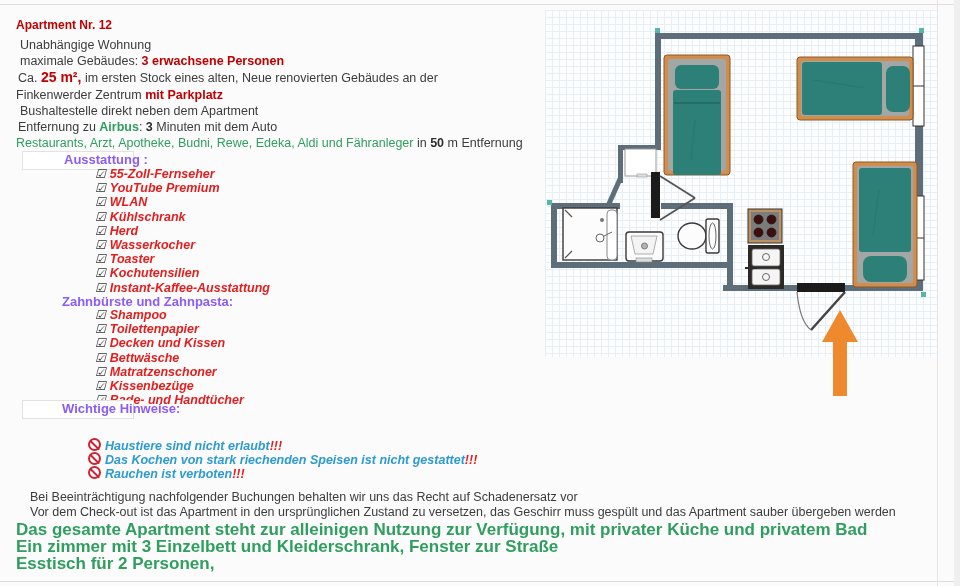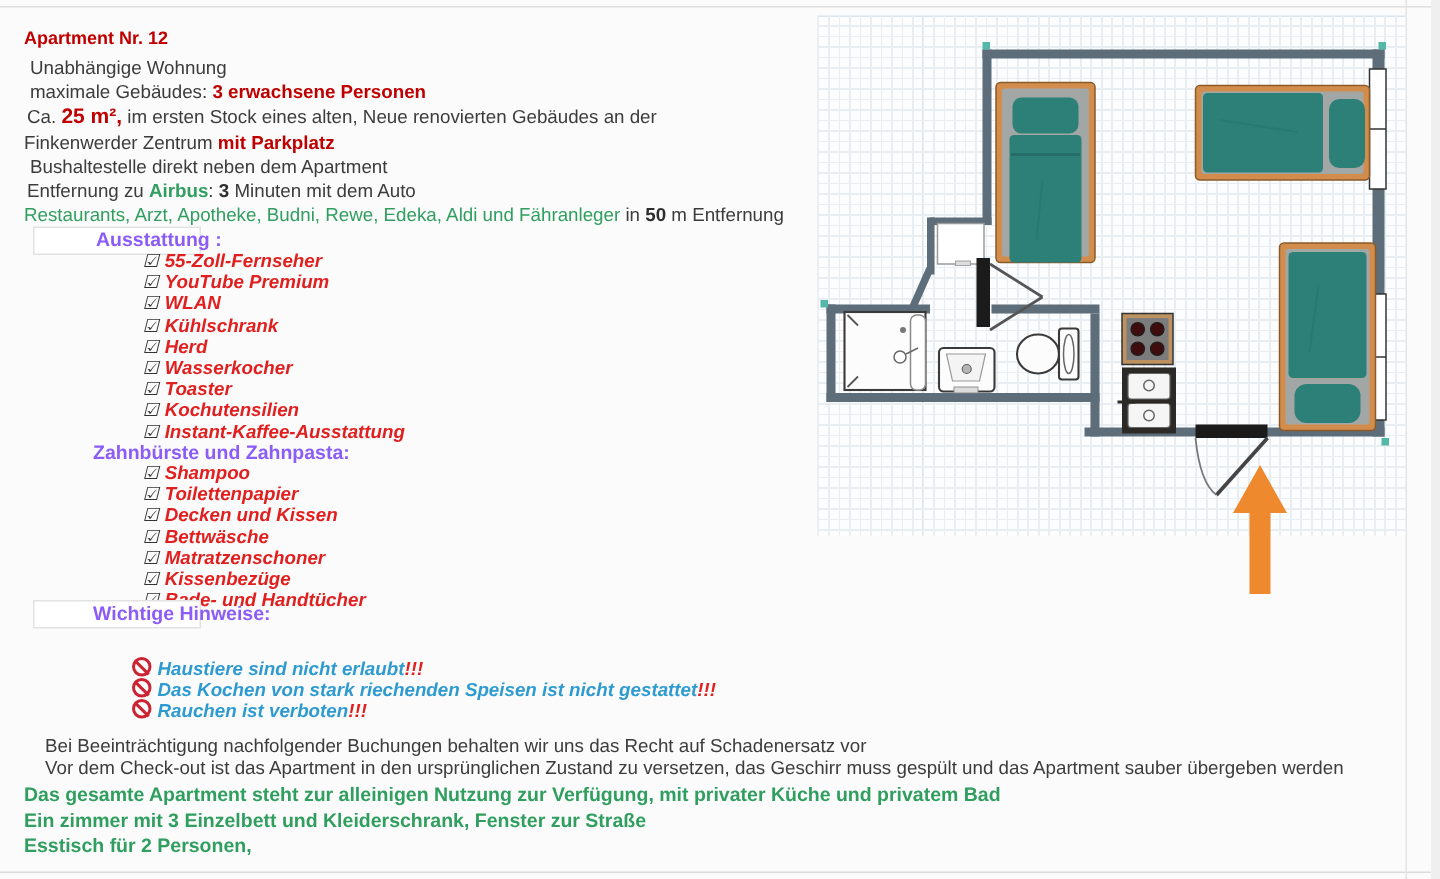--- a/index.html
+++ b/index.html
@@ -30,21 +30,21 @@
   ul.checklist .item-text{color:var(--item-red);font-weight:bold;}
 
   .warnings{position:absolute;left:88px;top:437px;font-style:italic;}
   .warning-row{height:14.2px;line-height:14.2px;white-space:nowrap;font-size:12.5px;font-weight:bold;}
   .no-entry{position:relative;display:inline-block;width:9px;height:9px;border:2px solid #cc2333;border-radius:50%;margin-right:4px;top:1px;}
   .no-entry::after{content:"";position:absolute;left:-2px;top:3.6px;width:13px;height:2.2px;background:#cc2333;transform:rotate(45deg);}
   .warning-text{color:var(--warn-blue);}
   .bang{color:var(--item-red);}
 
   .terms{position:absolute;left:30px;top:490px;font-size:12.5px;line-height:14.5px;color:#3c3c3c;white-space:nowrap;}
-  .features{position:absolute;left:16px;top:521px;font-size:13px;line-height:17px;font-weight:bold;color:var(--green);white-space:nowrap;}
+  .features{position:absolute;left:16px;top:521px;font-size:17px;line-height:17px;font-weight:bold;color:var(--green);white-space:nowrap;}
 
   
   .plan-grid{
     position:absolute;left:545px;top:10px;width:392px;height:347px;
     background:
       repeating-linear-gradient(to right, #e9eef3 0 1px, transparent 1px 7px),
       repeating-linear-gradient(to bottom, #e9eef3 0 1px, transparent 1px 7px),
       repeating-linear-gradient(to right, #dde5ec 0 1px, transparent 1px 35px),
       repeating-linear-gradient(to bottom, #dde5ec 0 1px, transparent 1px 35px),
       #fcfdfe;

